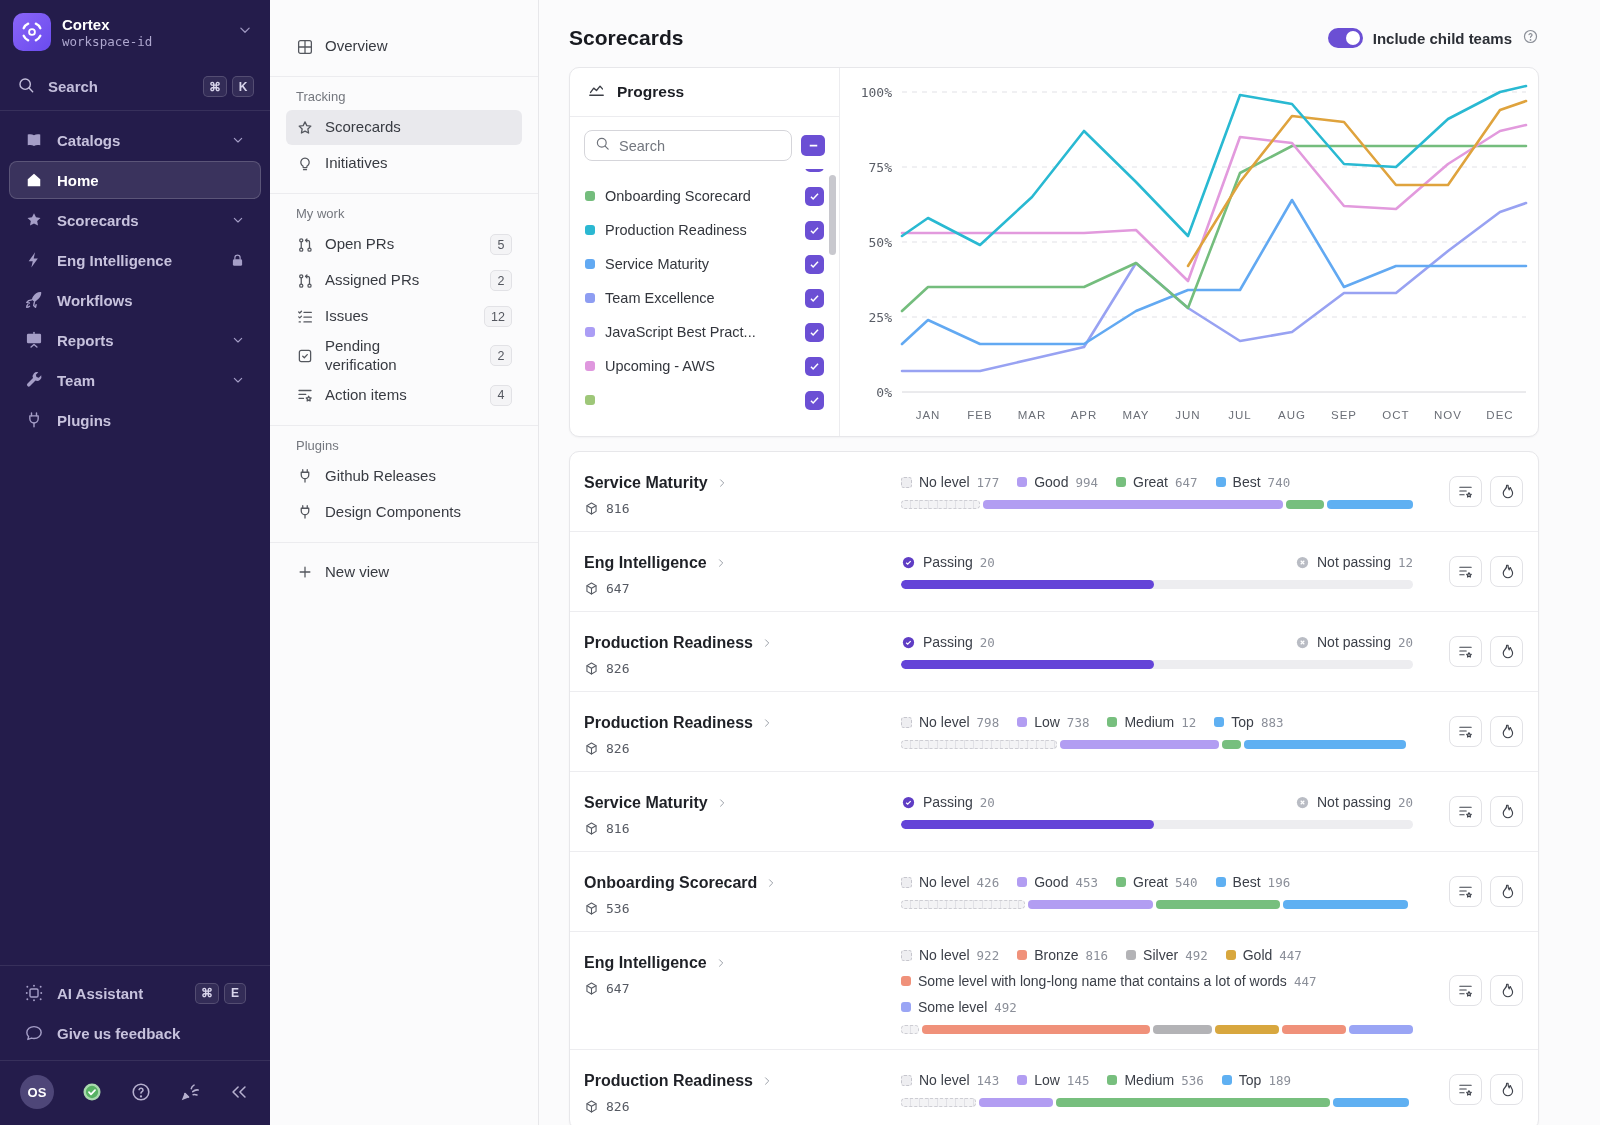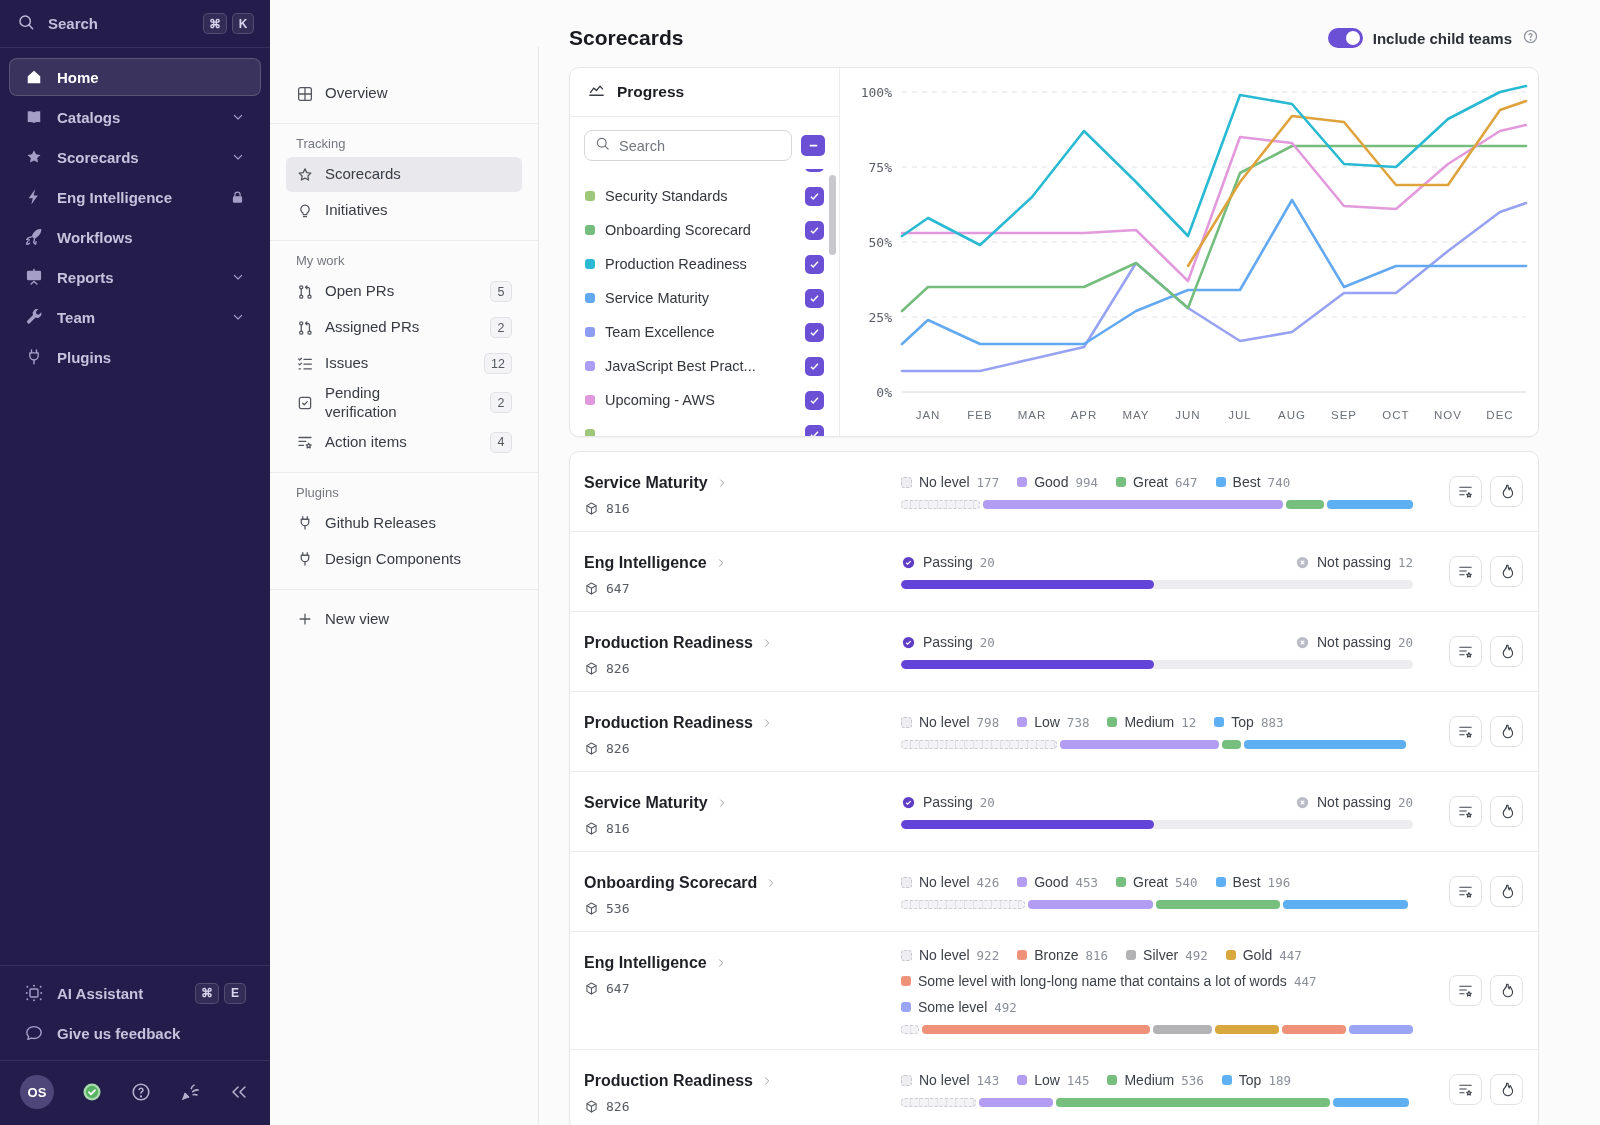--- a/index.html
+++ b/index.html
@@ -23,21 +23,21 @@
   .sb1-item.selected { background:rgba(255,255,255,.10); border-color:rgba(255,255,255,.17); color:#fff; }
   .sb1-item.selected .ic { color:#fff; }
   .trail { margin-left:auto; color:#938bb8; }
   .sb1-spacer { flex:1; }
   #sb1-footer { padding:6px 0; }
   .sb1-bottom { display:flex; align-items:center; justify-content:space-between; padding:14px 20px 16px; }
   .avatar { width:34px; height:34px; border-radius:50%; background:#4e4678; color:#fff; font-size:13px; font-weight:700; display:flex; align-items:center; justify-content:center; }
   .sb1-bottom .ic { color:#b6b0cf; cursor:pointer; }
 
   
-  #sb2 { width:269px; flex-shrink:0; background:#fbfbfc; border-right:1px solid #e7e7ea; padding-top:28px;margin-top:47px; }
+  #sb2 { width:269px; flex-shrink:0; background:#fbfbfc; border-right:1px solid #e7e7ea; padding-top:28px; }
   .sb2-item { display:flex; align-items:center; gap:11px; min-height:35px; margin:1px 16px; padding:2px 10px; border-radius:6px; font-size:15px; color:#383b42; cursor:pointer; }
   .sb2-item .ic { color:#54575e; flex-shrink:0; }
   .sb2-item.selected { background:#e9e9ed; }
   .sb2-item .lbl { line-height:1.25; }
   .sb2-badge { margin-left:auto; min-width:22px; height:21px; padding:0 6px; border-radius:5px; background:#f4f4f6; border:1px solid #e2e2e6; color:#54575f; font-size:12.5px; display:flex; align-items:center; justify-content:center; }
   .sb2-label { font-size:13px; color:#74777e; margin:4px 26px 6px; }
   .sb2-div { height:1px; background:#ececef; margin:12px 0; }
 
   
   main { flex:1; padding:26px 63px 0 30px; }
@@ -98,47 +98,62 @@
   .fill { height:100%; border-radius:5px; background:#6444d8; }
   .srow-right { margin-left:auto; display:flex; align-items:center; gap:8px; }
   .ibtn { width:33px; height:31px; border:1px solid #e2e2e6; border-radius:8px; background:#fff; display:flex; align-items:center; justify-content:center; color:#3f434c; cursor:pointer; }
 </style>
 </head>
 <body>
 
 <div class="app">
 
   <aside id="sb1">
+    <div class="ws-row">
+      <div class="logo">
+          <svg class="ic " viewBox="0 0 24 24" width="26" height="26" fill="none" stroke="currentColor" stroke-width="1.7" stroke-linecap="round" stroke-linejoin="round">
+            <circle cx="12" cy="12" r="2.7"></circle>
+            <path d="M8.5 4.3A8.2 8.2 0 0 0 4.3 8.5M15.5 4.3a8.2 8.2 0 0 1 4.2 4.2M8.5 19.7a8.2 8.2 0 0 1-4.2-4.2M15.5 19.7a8.2 8.2 0 0 0 4.2-4.2" stroke-width="2.1"></path>
+          </svg>
+        </div>
+      <div>
+        <div class="ws-name">Cortex</div>
+        <div class="ws-id">workspace-id</div>
+      </div>
+      <span class="ws-chev" id="ws-chev"><svg class="ic " viewBox="0 0 24 24" width="18" height="18" fill="none" stroke="currentColor" stroke-width="1.7" stroke-linecap="round" stroke-linejoin="round">
+            <path d="M6.5 9.5L12 15l5.5-5.5"></path>
+          </svg></span>
+    </div>
     <div class="sb1-search">
       <span id="sb1-search-icon"><svg class="ic " viewBox="0 0 24 24" width="20" height="20" fill="none" stroke="currentColor" stroke-width="1.7" stroke-linecap="round" stroke-linejoin="round">
             <circle cx="11" cy="11" r="6.2"></circle>
             <path d="M15.7 15.7L20 20"></path>
           </svg></span>
       <span>Search</span>
       <span class="keys" id="sb1-search-keys">
           <span class="key">⌘</span>
           <span class="key">K</span>
         </span>
     </div>
     <div class="sb1-div"></div>
     <nav id="sb1-nav">
+        <div class="sb1-item">
+          <svg class="ic " viewBox="0 0 24 24" width="20" height="20" fill="none" stroke="currentColor" stroke-width="1.7" stroke-linecap="round" stroke-linejoin="round">
+            <path d="M12 6.3C10 5 7.4 4.8 4.5 5.4v12.8c2.9-.6 5.5-.4 7.5.9 2-1.3 4.6-1.5 7.5-.9V5.4C16.6 4.8 14 5 12 6.3z" fill="currentColor" stroke="none"></path>
+          </svg>
+          <span>Catalogs</span>
+          <svg class="ic trail" viewBox="0 0 24 24" width="16" height="16" fill="none" stroke="currentColor" stroke-width="1.7" stroke-linecap="round" stroke-linejoin="round">
+            <path d="M6.5 9.5L12 15l5.5-5.5"></path>
+          </svg>
+        </div>
         <div class="sb1-item selected">
           <svg class="ic " viewBox="0 0 24 24" width="20" height="20" fill="none" stroke="currentColor" stroke-width="1.7" stroke-linecap="round" stroke-linejoin="round">
             <path d="M4.5 11L12 4.6 19.5 11v8.5h-15z" fill="currentColor" stroke="none"></path>
           </svg>
           <span>Home</span>
-        </div>
-        <div class="sb1-item">
-          <svg class="ic " viewBox="0 0 24 24" width="20" height="20" fill="none" stroke="currentColor" stroke-width="1.7" stroke-linecap="round" stroke-linejoin="round">
-            <path d="M12 6.3C10 5 7.4 4.8 4.5 5.4v12.8c2.9-.6 5.5-.4 7.5.9 2-1.3 4.6-1.5 7.5-.9V5.4C16.6 4.8 14 5 12 6.3z" fill="currentColor" stroke="none"></path>
-          </svg>
-          <span>Catalogs</span>
-          <svg class="ic trail" viewBox="0 0 24 24" width="16" height="16" fill="none" stroke="currentColor" stroke-width="1.7" stroke-linecap="round" stroke-linejoin="round">
-            <path d="M6.5 9.5L12 15l5.5-5.5"></path>
-          </svg>
         </div>
         <div class="sb1-item">
           <svg class="ic " viewBox="0 0 24 24" width="20" height="20" fill="none" stroke="currentColor" stroke-width="1.7" stroke-linecap="round" stroke-linejoin="round">
             <path d="M12 3.8l2.4 5 5.4.7-4 3.8 1 5.4-4.8-2.6-4.8 2.6 1-5.4-4-3.8 5.4-.7z" fill="currentColor" stroke="none"></path>
           </svg>
           <span>Scorecards</span>
           <svg class="ic trail" viewBox="0 0 24 24" width="16" height="16" fill="none" stroke="currentColor" stroke-width="1.7" stroke-linecap="round" stroke-linejoin="round">
             <path d="M6.5 9.5L12 15l5.5-5.5"></path>
           </svg>
         </div>
@@ -378,29 +393,20 @@
           <div class="cb big" id="select-all-cb">
               <svg viewBox="0 0 24 24" width="15" height="15" fill="none">
                 <path d="M6 12h12" stroke="#fff" stroke-width="2.8"></path>
               </svg>
             </div>
         </div>
         <div class="legend-viewport" id="legend-list">
             <div class="legend-item">
               <span>Team Excellence</span>
               <span class="cb"></span>
-            </div>
-            <div class="legend-item">
-              <span class="swatch" style="background:#9ec779"></span>
-              <span>Security Standards</span>
-              <span class="cb">
-                <svg viewBox="0 0 24 24" width="13" height="13" fill="none">
-                  <path d="M5.5 12.6l4 4 9-9.6" stroke="#fff" stroke-width="2.8"></path>
-                </svg>
-              </span>
             </div>
             <div class="legend-item">
               <span class="swatch" style="background:#74bd7d"></span>
               <span>Onboarding Scorecard</span>
               <span class="cb">
                 <svg viewBox="0 0 24 24" width="13" height="13" fill="none">
                   <path d="M5.5 12.6l4 4 9-9.6" stroke="#fff" stroke-width="2.8"></path>
                 </svg>
               </span>
             </div>

